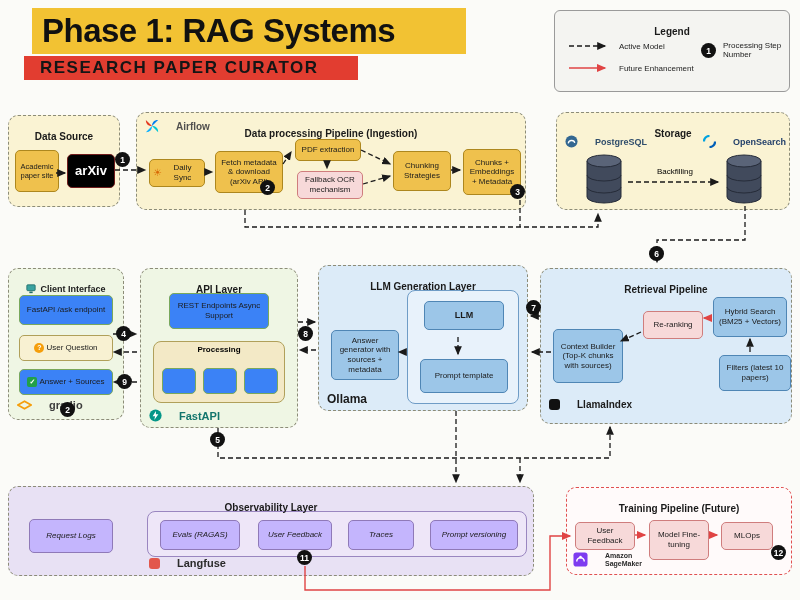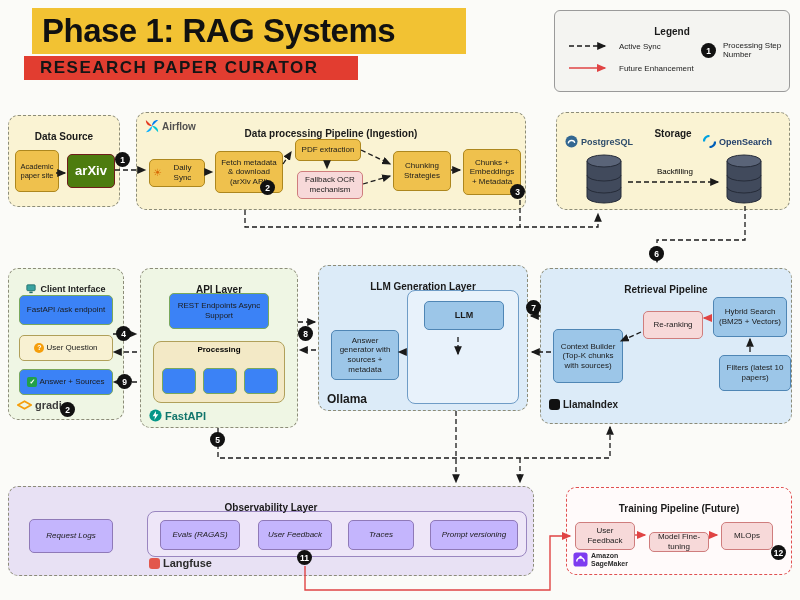--- a/index.html
+++ b/index.html
@@ -21,27 +21,27 @@
   .legendbox{position:absolute;left:554px;top:10px;width:234px;height:80px;background:#f4f4f1;border:1px solid #9a9a9a;border-radius:6px;z-index:1;}
 
   .node{position:absolute;box-sizing:border-box;display:flex;align-items:center;justify-content:center;
     text-align:center;font-size:8px;line-height:1.2;color:#1b1b1b;border-radius:5px;padding:2px 3px;z-index:3;gap:2px;}
   .n-yellow{background:#efc14d;border:1.2px solid #ad871e;}
   .n-cream{background:#f8f1d2;border:1.2px solid #b0a05a;}
   .n-green{background:#3b82f6;border:1.2px solid #79a85c;}
   .n-blue{background:#9cc6e8;border:1.2px solid #4f86b5;}
   .n-pink{background:#f7d9d9;border:1.2px solid #cf7d7d;}
   .n-purple{background:#c4b5fd;border:1.2px solid #8f79b8;font-style:italic;}
-  .n-darkred{background:#4d7c0f;border:1.2px solid #701c1c;color:#fff;font-weight:bold;font-size:13px;}
+  .n-darkred{background:#000000;border:1.2px solid #701c1c;color:#fff;font-weight:bold;font-size:13px;}
   .inner-frame{position:absolute;box-sizing:border-box;border-radius:8px;z-index:2;}
 
   .step{position:absolute;width:15px;height:15px;border-radius:50%;background:#111;color:#fff;
     font-size:8.5px;font-weight:bold;display:flex;align-items:center;justify-content:center;z-index:10;}
 
-  .logo{position:absolute;display:flex;align-items:center;gap:3px;z-index:3;font-weight:bold;color:#333;}
+  .logo{position:absolute;display:flex;align-items:center;gap:17px;z-index:3;font-weight:bold;color:#333;}
   .logo svg{display:block;}
   .small-ic{display:inline-flex;align-items:center;justify-content:center;flex:0 0 auto;}
 
   #wires{position:absolute;left:0;top:0;z-index:4;pointer-events:none;}
   .f{fill:none;stroke:#1a1a1a;stroke-width:1.3;stroke-dasharray:5 3;}
   .fn{fill:none;stroke:#1a1a1a;stroke-width:1.3;stroke-dasharray:5 3;}
   .r{fill:none;stroke:#e04444;stroke-width:1.4;}
   .legend-label{position:absolute;font-size:8px;color:#222;}
   .two-line{display:block;line-height:1.1;}
 </style>
@@ -62,21 +62,21 @@
   </svg>
 
   <div class="banner-title">Phase 1: RAG Systems</div>
   <div class="banner-sub">RESEARCH PAPER CURATOR</div>
 
   <div class="legendbox">
     <div class="sec-title">Legend</div>
     <svg style="position:absolute;left:12px;top:30px" width="46" height="10">
       <path d="M2,5 H38" class="f" marker-end="url(#mb)"></path>
     </svg>
-    <div class="legend-label" style="left:64px;top:31px">Active Sync</div>
+    <div class="legend-label" style="left:64px;top:31px">Active Model</div>
     <svg style="position:absolute;left:12px;top:52px" width="46" height="10">
       <path d="M2,5 H38" class="r" marker-end="url(#mr)"></path>
     </svg>
     <div class="legend-label" style="left:64px;top:53px">Future Enhancement</div>
     <div class="step" style="left:146px;top:32px;position:absolute">1</div>
     <div class="legend-label" style="left:168px;top:30px;width:60px">Processing Step Number</div>
   </div>
 
   <div class="sec s-cream" style="left:8px;top:115px;width:112px;height:92px">
     <div class="sec-title">Data Source</div>
@@ -216,20 +216,23 @@
 
   <div class="sec s-blue" style="left:318px;top:265px;width:210px;height:146px">
     <div class="sec-title">LLM Generation Layer</div>
     <div class="node n-blue" style="left:12px;top:64px;width:68px;height:50px">
       <span>Answer generator with sources + metadata</span>
     </div>
     <div class="inner-frame" style="left:88px;top:24px;width:112px;height:114px;background:#e8f2fb;border:1.2px solid #6f9cc6">
       <div class="node n-blue" style="left:16px;top:10px;width:80px;height:29px;font-size:9px;font-weight:bold">
         <span>LLM</span>
       </div>
+      <div class="node n-blue" style="left:12px;top:68px;width:88px;height:34px">
+        <span>Prompt template</span>
+      </div>
     </div>
     <div class="logo" style="left:8px;top:126px;font-size:12px;color:#1b1b1b">
       <span>Ollama</span>
     </div>
   </div>
 
   <div class="sec s-blue" style="left:540px;top:268px;width:252px;height:156px">
     <div class="sec-title">Retrieval Pipeline</div>
     <div class="node n-blue" style="left:12px;top:60px;width:70px;height:54px">
       <span>Context Builder (Top-K chunks with sources)</span>
@@ -272,21 +275,21 @@
       <span class="small-ic" style="width:11px;height:11px;background:#e2574c;border-radius:3px"></span>
       <span>Langfuse</span>
     </div>
   </div>
 
   <div class="sec s-trainfuture" style="left:566px;top:487px;width:226px;height:88px">
     <div class="sec-title">Training Pipeline (Future)</div>
     <div class="node n-pink" style="left:8px;top:34px;width:60px;height:28px">
       <span>User Feedback</span>
     </div>
-    <div class="node n-pink" style="left:82px;top:44px;width:60px;height:20px">
+    <div class="node n-pink" style="left:82px;top:32px;width:60px;height:40px">
       <span>Model Fine-tuning</span>
     </div>
     <div class="node n-pink" style="left:154px;top:34px;width:52px;height:28px">
       <span>MLOps</span>
     </div>
     <div class="logo" style="left:6px;top:64px;font-size:7px;color:#2b2b2b;font-weight:bold">
       <span class="small-ic">
         <svg width="15" height="15" viewBox="0 0 16 16">
           <rect x="0.5" y="0.5" width="15" height="15" rx="3" fill="#7d3cf0"></rect>
           <path d="M4 10 A4 4 0 0 1 12 10" stroke="#fff" stroke-width="1.6" fill="none"></path>

